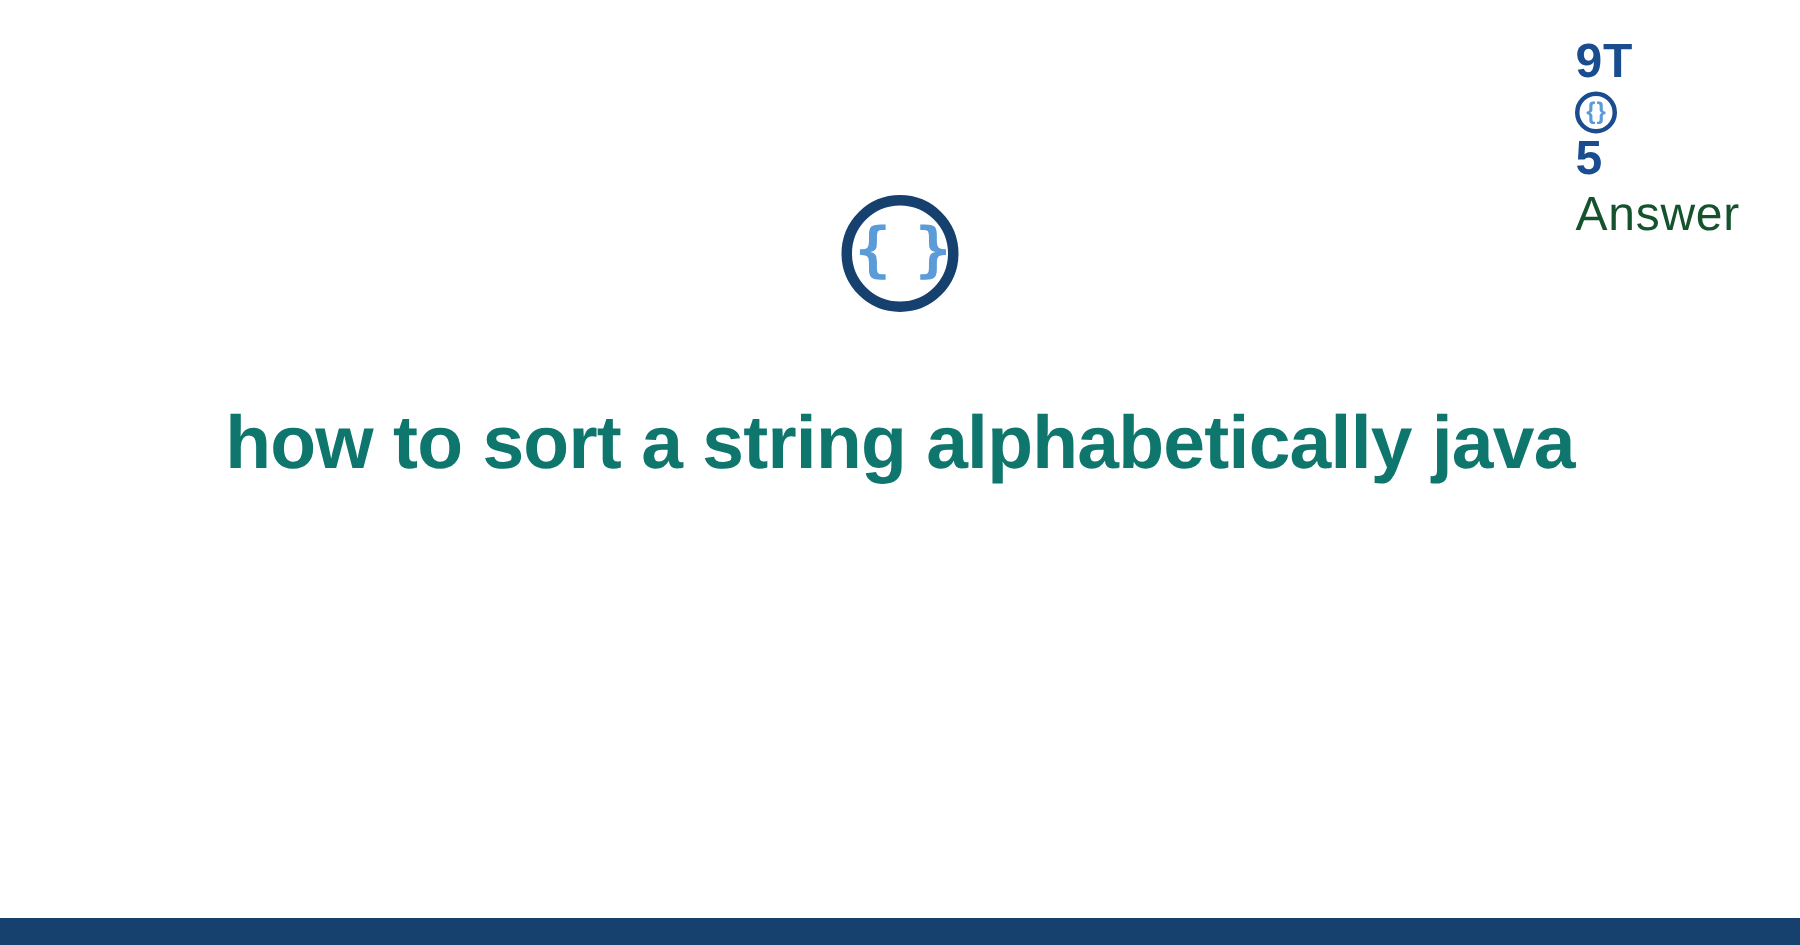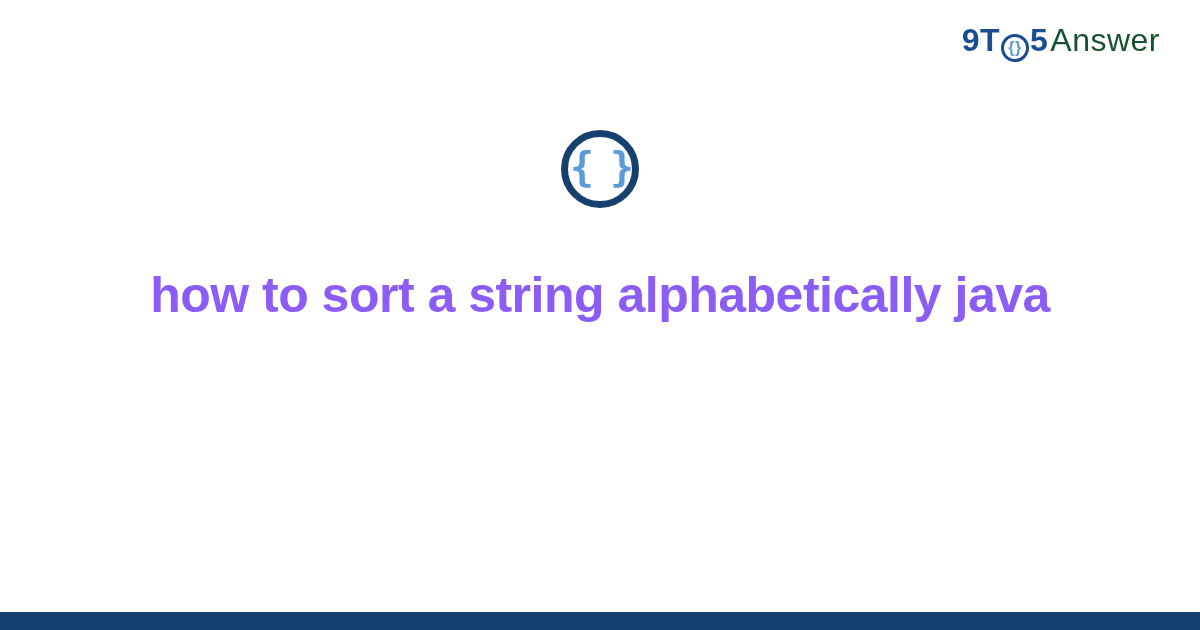--- a/index.html
+++ b/index.html
@@ -1,18 +1,19 @@
 <!DOCTYPE html>
 <html><head>
   <meta charset="utf-8">
   <style>
     * {
       margin: 0;
       padding: 0;
       box-sizing: border-box;
+      flex-direction: column;
     }
     body {
       width: 1200px;
       height: 630px;
       background: #ffffff;
       font-family: -apple-system, BlinkMacSystemFont, "Segoe UI", Helvetica, Arial, sans-serif;
       position: relative;
       overflow: hidden;
     }
     .header {
@@ -68,21 +69,21 @@
       font-weight: 800;
       font-family: Consolas, Monaco, monospace;
       letter-spacing: -4px;
       line-height: 1;
       position: relative;
       top: -2px;
     }
     .title {
       font-size: 50px;
       font-weight: 800;
-      color: #8b5cf6;
+      color: #0f766e;
       text-align: right;
       line-height: 1.25;
       max-width: 1000px;
       letter-spacing: -0.5px;
     }
     .footer-bar {
       position: absolute;
       bottom: 0;
       left: 0;
       width: 100%;

